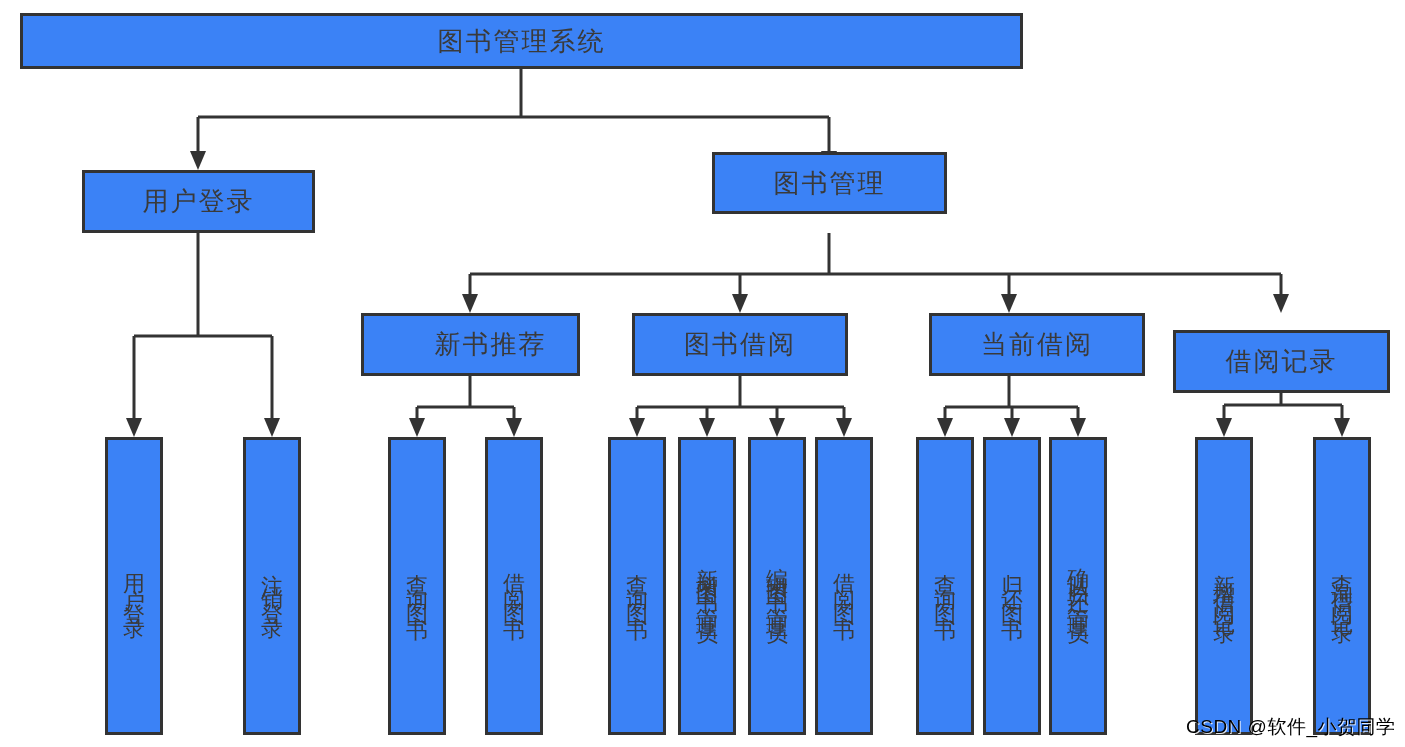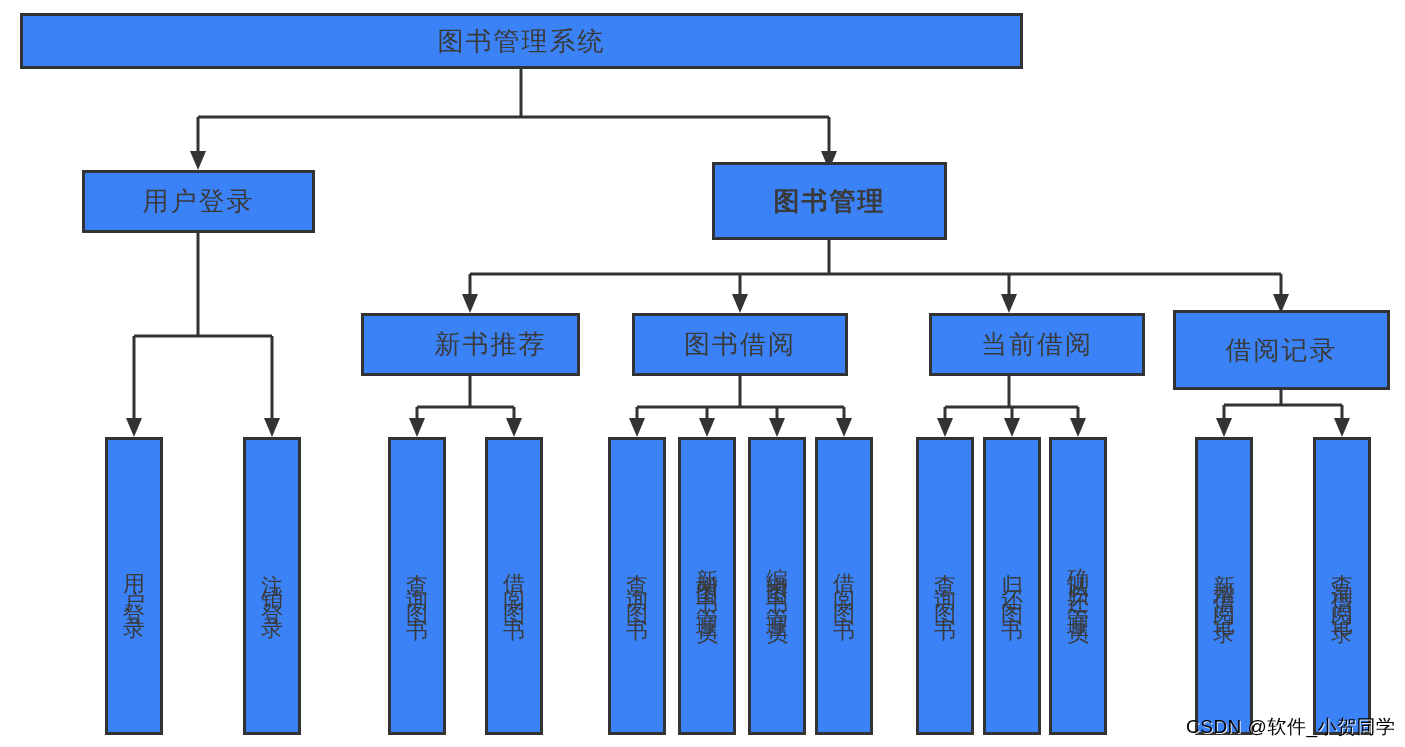--- a/index.html
+++ b/index.html
@@ -41,25 +41,25 @@
     text-orientation: mixed;
     font-size: 22px;
     letter-spacing: 15px;
     line-height: 1;
   }
   .v.mid  { letter-spacing: 10px; }
   .v.long { letter-spacing: 8px; }
   
   .n-root      { left: 20px;   top: 13px;  width: 1003px; height: 56px; }
   .n-userlogin { left: 82px;   top: 170px; width: 233px;  height: 63px; }
-  .n-bookmgmt  { left: 712px;  top: 162px; width: 235px;  height: 78px; font-weight: bold; }
+  .n-bookmgmt  { left: 712px;  top: 152px; width: 235px;  height: 62px; }
   .n-newbook   { left: 361px;  top: 313px; width: 219px;  height: 63px; padding-left: 40px; }
   .n-borrow    { left: 632px;  top: 313px; width: 216px;  height: 63px; }
   .n-current   { left: 929px;  top: 313px; width: 216px;  height: 63px; }
-  .n-records   { left: 1173px; top: 310px; width: 217px;  height: 80px; }
+  .n-records   { left: 1173px; top: 330px; width: 217px;  height: 63px; }
   .leaf { top: 437px; width: 58px; height: 298px; }
   .l-1  { left: 105px; }
   .l-2  { left: 243px; }
   .l-3  { left: 388px; }
   .l-4  { left: 485px; }
   .l-5  { left: 608px; }
   .l-6  { left: 678px; }
   .l-7  { left: 748px; }
   .l-8  { left: 815px; }
   .l-9  { left: 916px; }

